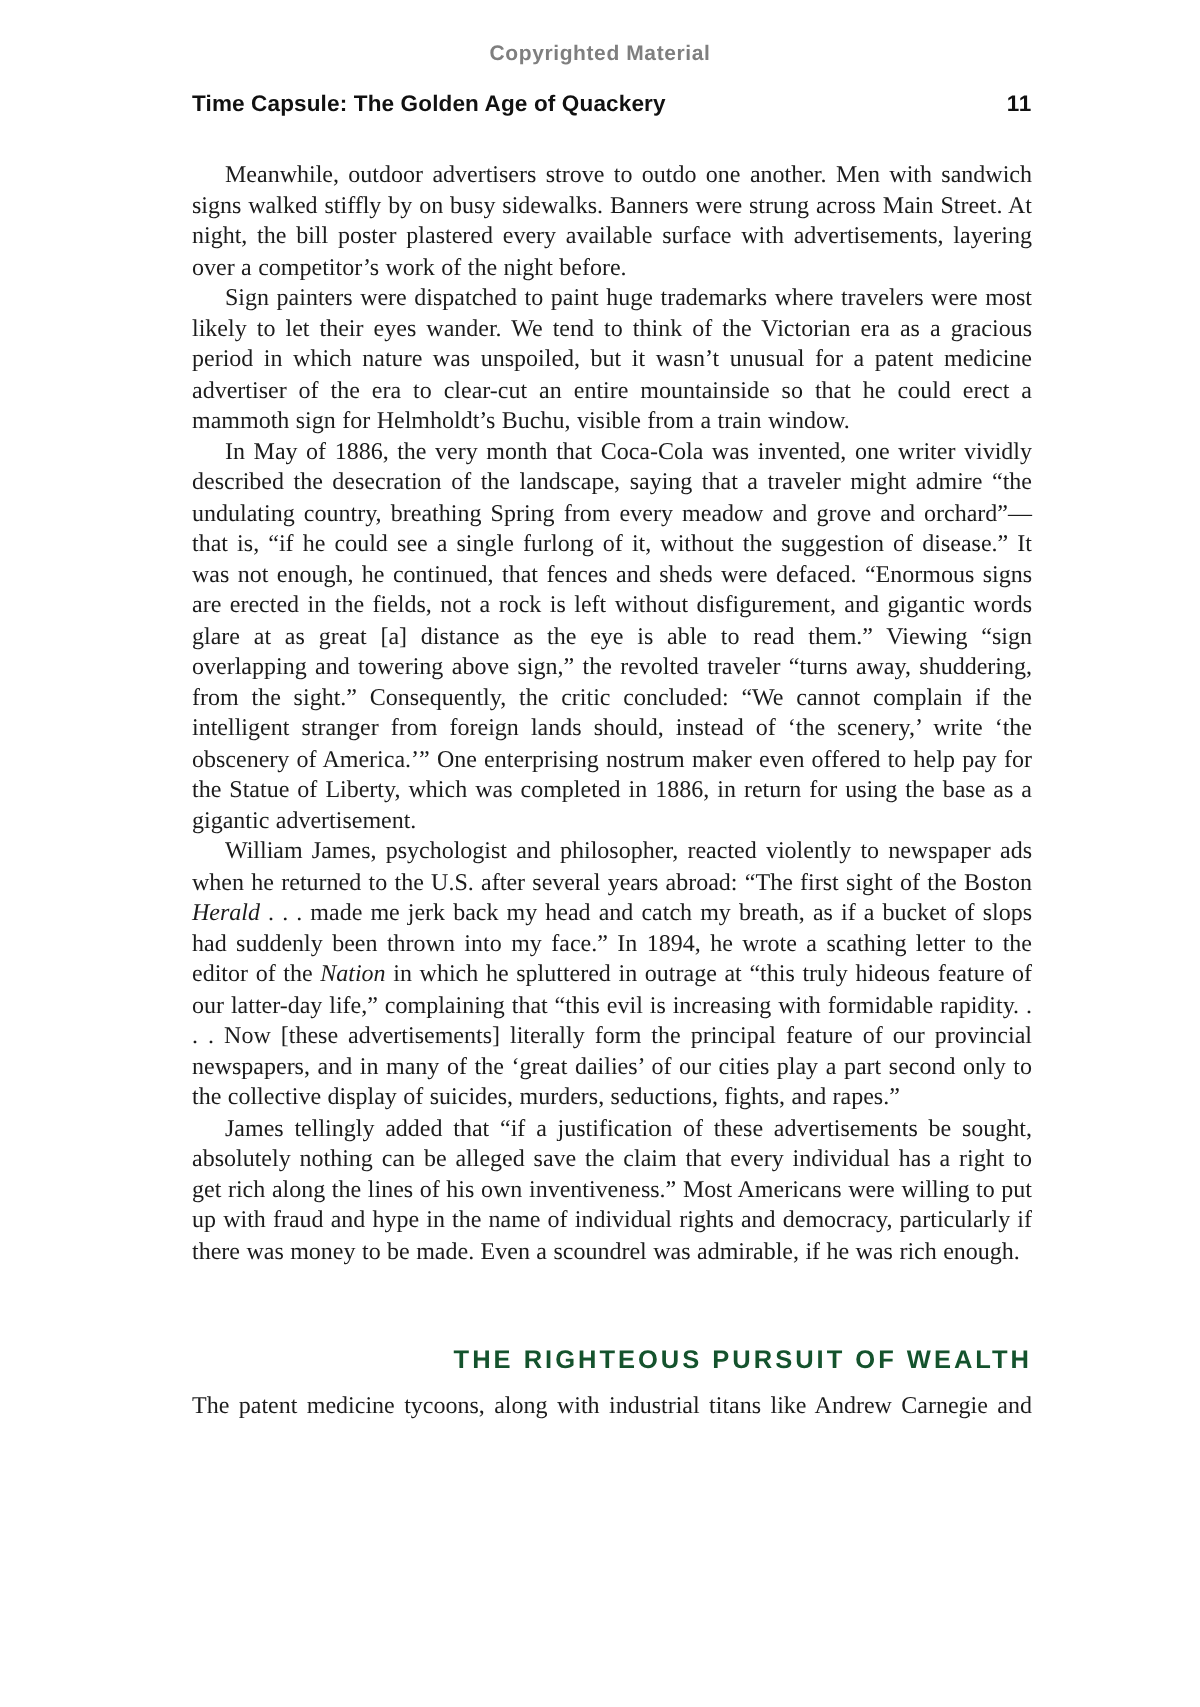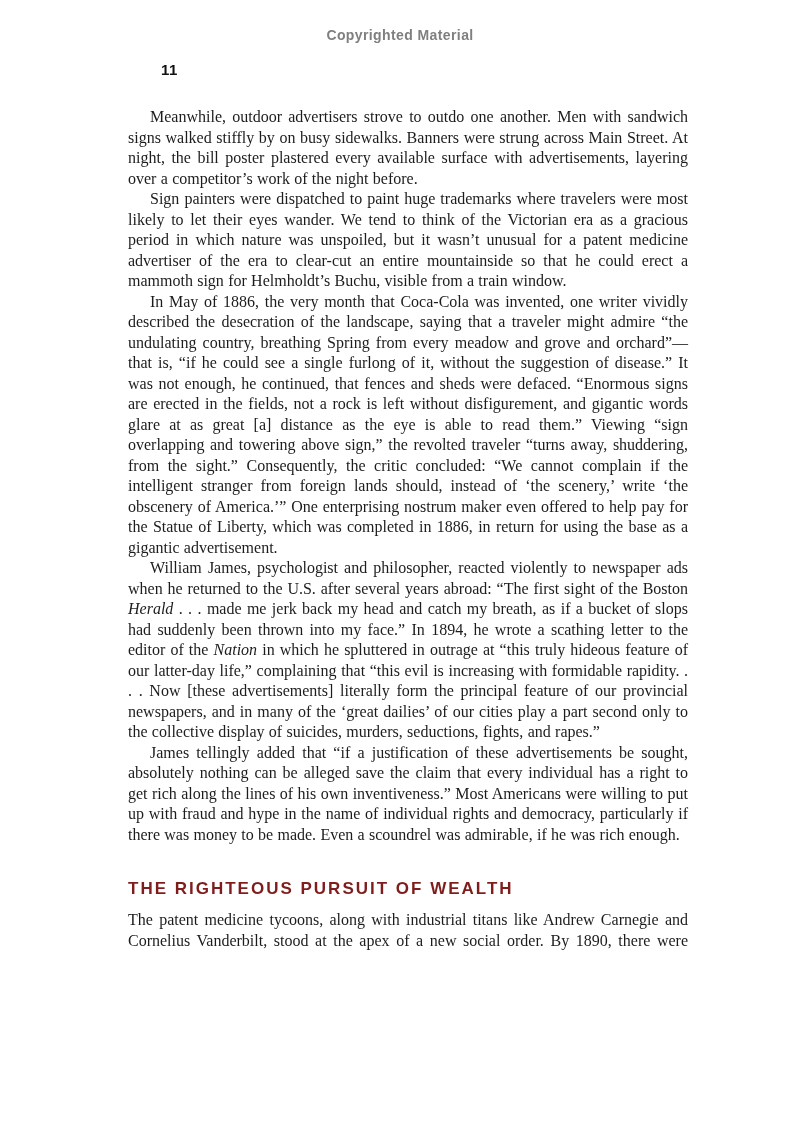--- a/index.html
+++ b/index.html
@@ -58,38 +58,39 @@
   .body-paragraph {
     margin: 0;
     padding: 0;
     word-spacing: 0.3px;
   }
   .body-paragraph.indent { text-indent: 22px; }
   .body-paragraph.justify-last { text-align-last: justify; }
   .body-paragraph .italic { font-style: italic; }
 
   .section-heading {
-    margin: 34px 0 11px 0;
+    margin: 52px 0 11px 0;
     font-family: "Liberation Sans", "DejaVu Sans", sans-serif;
     font-weight: bold;
     font-size: 17px;
     line-height: 20px;
     letter-spacing: 2px;
-    color: #7f1d1d;
-    text-align: left;
+    color: #14532d;
+    text-align: right;
   }
 </style>
 </head>
 <body>
 
 <div class="page">
 
   <div class="copyright-notice copyright-top">Copyrighted Material</div>
 
   <div class="page-header">
+    <span class="running-head">Time Capsule: The Golden Age of Quackery</span>
     <span class="page-number">11</span>
   </div>
 
   <div class="body-content">
       <p class="body-paragraph indent"><span>Meanwhile, outdoor advertisers strove to outdo one another. Men with sandwich signs walked stiffly by on busy sidewalks. Banners were strung across Main Street. At night, the bill poster plastered every available surface with advertisements, layering over a competitor’s work of the night before.</span></p>
       <p class="body-paragraph indent"><span>Sign painters were dispatched to paint huge trademarks where travelers were most likely to let their eyes wander. We tend to think of the Victorian era as a gracious period in which nature was unspoiled, but it wasn’t unusual for a patent medicine advertiser of the era to clear-cut an entire mountainside so that he could erect a mammoth sign for Helmholdt’s Buchu, visible from a train window.</span></p>
       <p class="body-paragraph indent"><span>In May of 1886, the very month that Coca-Cola was invented, one writer vividly described the desecration of the landscape, saying that a traveler might admire “the undulating country, breathing Spring from every meadow and grove and orchard”—that is, “if he could see a single furlong of it, without the suggestion of disease.” It was not enough, he continued, that fences and sheds were defaced. “Enormous signs are erected in the fields, not a rock is left without disfigurement, and gigantic words glare at as great [a] distance as the eye is able to read them.” Viewing “sign overlapping and towering above sign,” the revolted traveler “turns away, shuddering, from the sight.” Consequently, the critic concluded: “We cannot complain if the intelligent stranger from foreign lands should, instead of ‘the scenery,’ write ‘the obscenery of America.’” One enterprising nostrum maker even offered to help pay for the Statue of Liberty, which was completed in 1886, in return for using the base as a gigantic advertisement.</span></p>
       <p class="body-paragraph indent"><span>William James, psychologist and philosopher, reacted violently to newspaper ads when he returned to the U.S. after several years abroad: “The first sight of the Boston </span><span class="italic">Herald</span><span> . . . made me jerk back my head and catch my breath, as if a bucket of slops had suddenly been thrown into my face.” In 1894, he wrote a scathing letter to the editor of the </span><span class="italic">Nation</span><span> in which he spluttered in outrage at “this truly hideous feature of our latter-day life,” complaining that “this evil is increasing with formidable rapidity. . . . Now [these advertisements] literally form the principal feature of our provincial newspapers, and in many of the ‘great dailies’ of our cities play a part second only to the collective display of suicides, murders, seductions, fights, and rapes.”</span></p>
       <p class="body-paragraph indent"><span>James tellingly added that “if a justification of these advertisements be sought, absolutely nothing can be alleged save the claim that every individual has a right to get rich along the lines of his own inventiveness.” Most Americans were willing to put up with fraud and hype in the name of individual rights and democracy, particularly if there was money to be made. Even a scoundrel was admirable, if he was rich enough.</span></p>
       <h2 class="section-heading">THE RIGHTEOUS PURSUIT OF WEALTH</h2>

